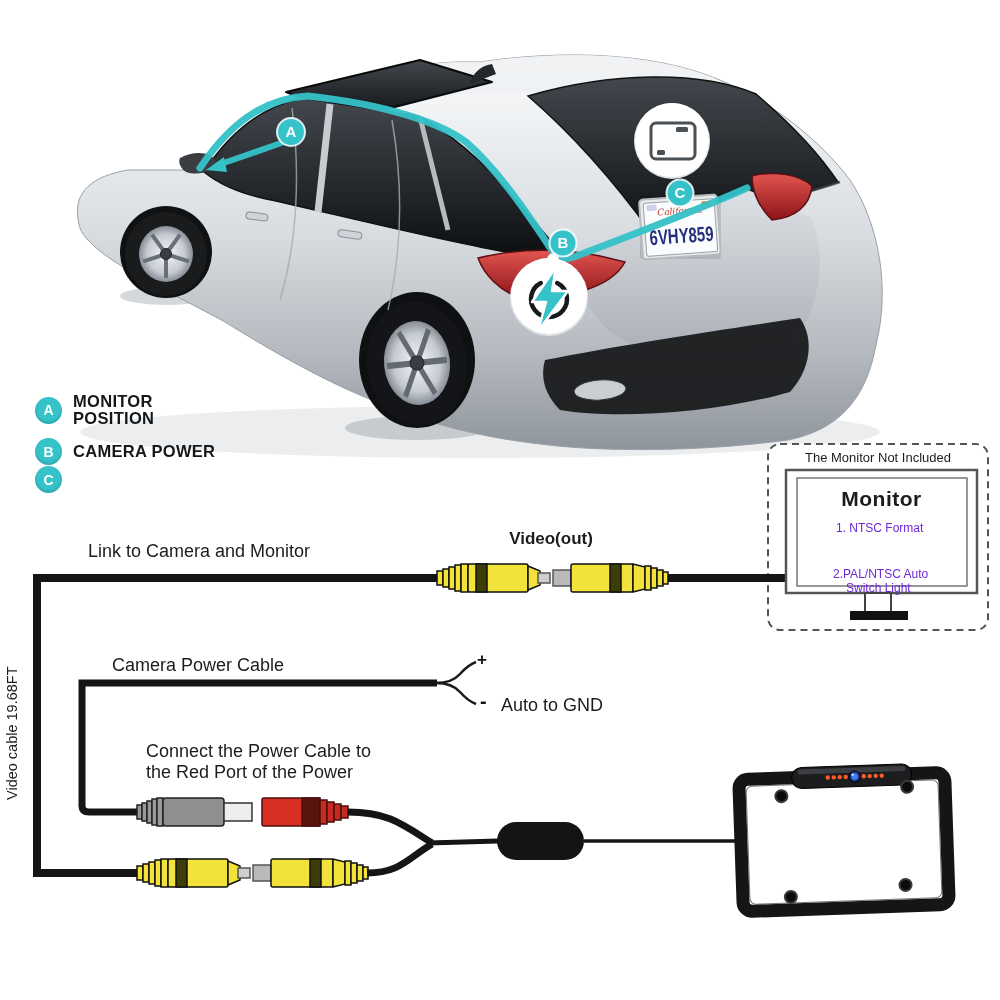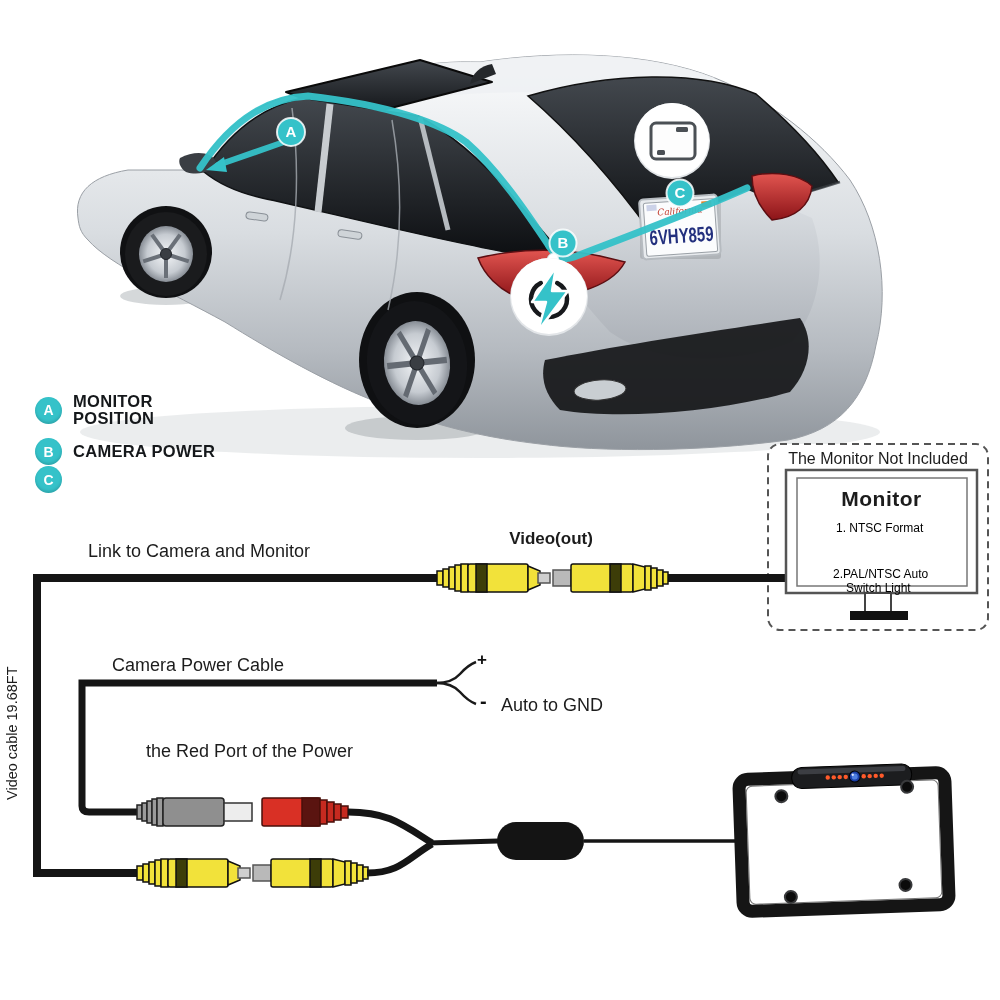--- a/index.html
+++ b/index.html
@@ -7,21 +7,21 @@
          font-family:"Liberation Sans",sans-serif;color:#1a1a1a;}
   #artwork{position:absolute;left:0;top:0;width:1000px;height:1000px;}
   .lbl{position:absolute;font-size:18px;color:#1c1c1c;white-space:nowrap;}
   .lbl-center{text-align:center;}
   .vert{writing-mode:vertical-rl;transform:rotate(180deg);white-space:nowrap;}
   .legend-row{position:absolute;display:flex;align-items:center;gap:11px;}
   .lg-circle{width:27px;height:27px;border-radius:50%;background:#35c2c9;color:#fff;
              display:flex;align-items:center;justify-content:center;font-size:14px;font-weight:bold;
              box-shadow:inset 0 -2px 3px rgba(0,0,0,.15);flex:0 0 auto;}
   .lg-text{font-weight:bold;font-size:16.5px;line-height:17px;color:#15181b;letter-spacing:.3px;}
-  .mon-note{line-height:14px;font-size:12px;color:#000000;}
+  .mon-note{line-height:14px;font-size:12px;color:#6d28d9;}
   .mon-note .ind{display:block;padding-left:13px;}
   .sign{font-weight:bold;color:#111;}
 </style>
 </head>
 <body>
 
 <div id="stage">
 
 <svg id="artwork" viewBox="0 0 1000 1000">
   <defs>
@@ -277,24 +277,25 @@
 </div>
 
 <div class="lbl" style="left:88px;top:541px;">Link to Camera and Monitor</div>
 <div class="lbl lbl-center" style="left:496px;top:529px;width:110px;font-size:17px;font-weight:bold;">Video(out)</div>
 <div class="lbl vert" style="left:4px;top:640px;height:160px;font-size:14.5px;">Video cable 19.68FT</div>
 <div class="lbl" style="left:112px;top:655px;">Camera Power Cable</div>
 <div class="lbl sign" style="left:477px;top:650px;font-size:17px;">+</div>
 <div class="lbl sign" style="left:480px;top:690px;font-size:20px;">-</div>
 <div class="lbl" style="left:501px;top:695px;">Auto to GND</div>
 <div class="lbl" style="left:146px;top:741px;line-height:21px;">
+  <div>Connect the Power Cable to</div>
   <div>the Red Port of the Power</div>
 </div>
 
-<div class="lbl lbl-center" style="left:770px;top:450px;width:216px;font-size:16px;">The Monitor Not Included</div>
+<div class="lbl lbl-center" style="left:770px;top:450px;width:216px;font-size:13px;">The Monitor Not Included</div>
 <div class="lbl lbl-center" style="left:788px;top:487px;width:187px;font-size:21px;font-weight:bold;letter-spacing:.5px;">Monitor</div>
 <div class="lbl mon-note" style="left:836px;top:521px;">1. NTSC Format</div>
 <div class="lbl mon-note" style="left:833px;top:547px;margin-top:20px;">
   <span>2.PAL/NTSC Auto</span>
   <span class="ind">Switch Light</span>
 </div>
 
 </div>
 
 </body></html>

